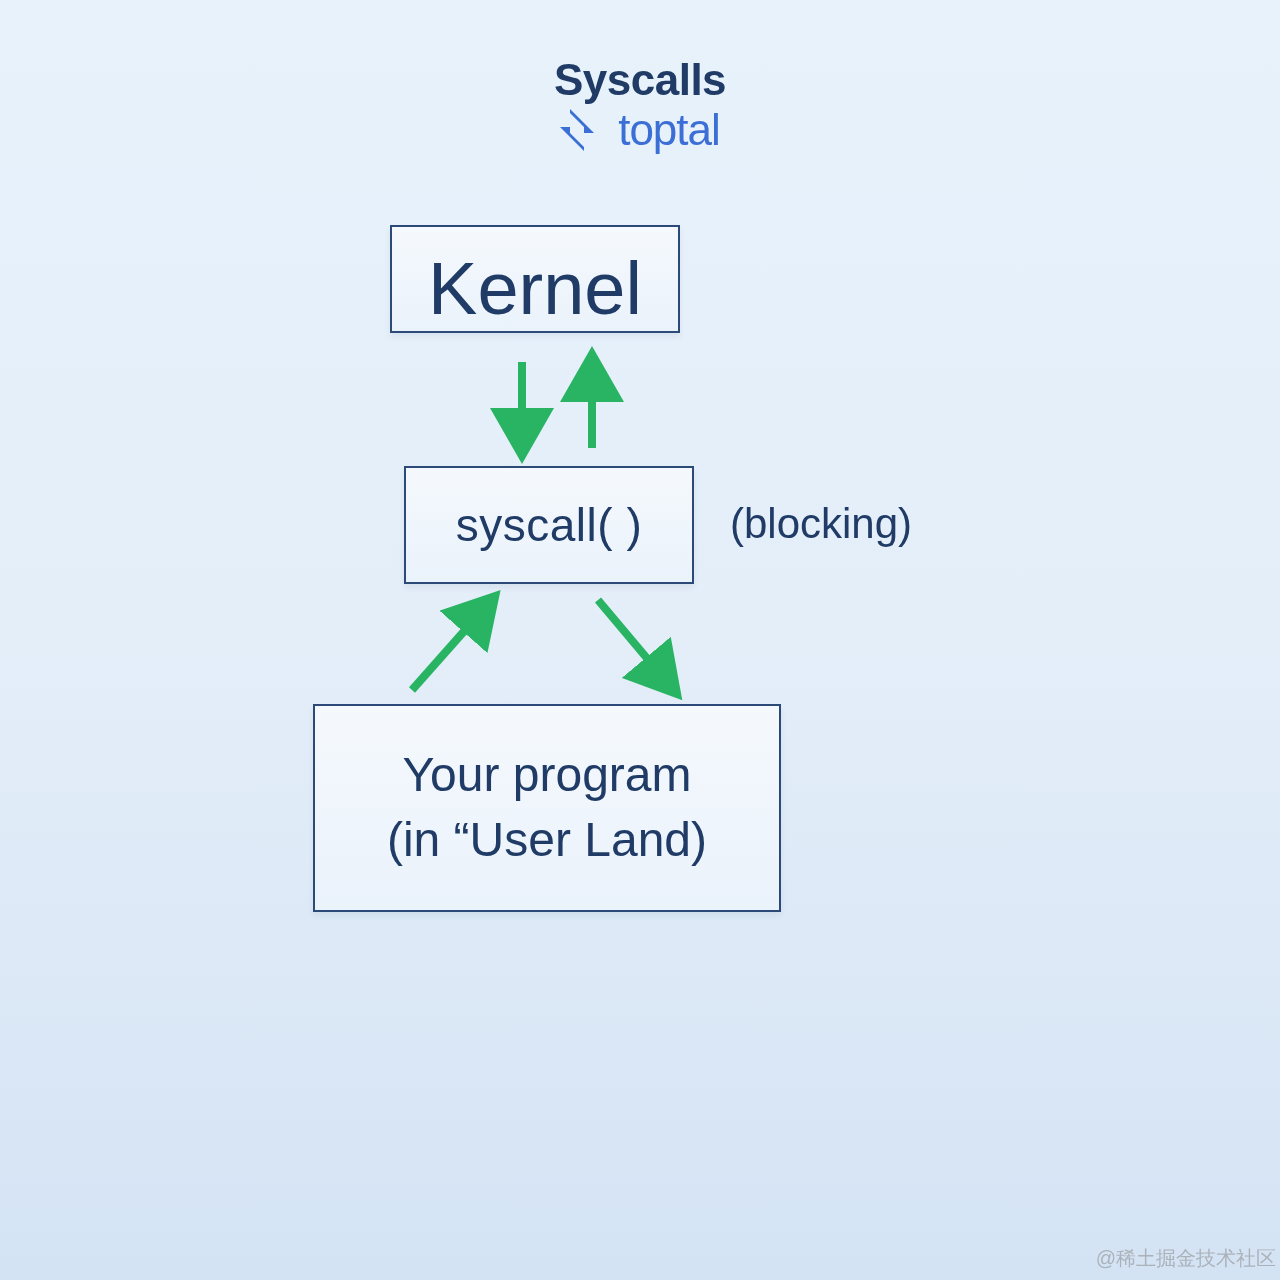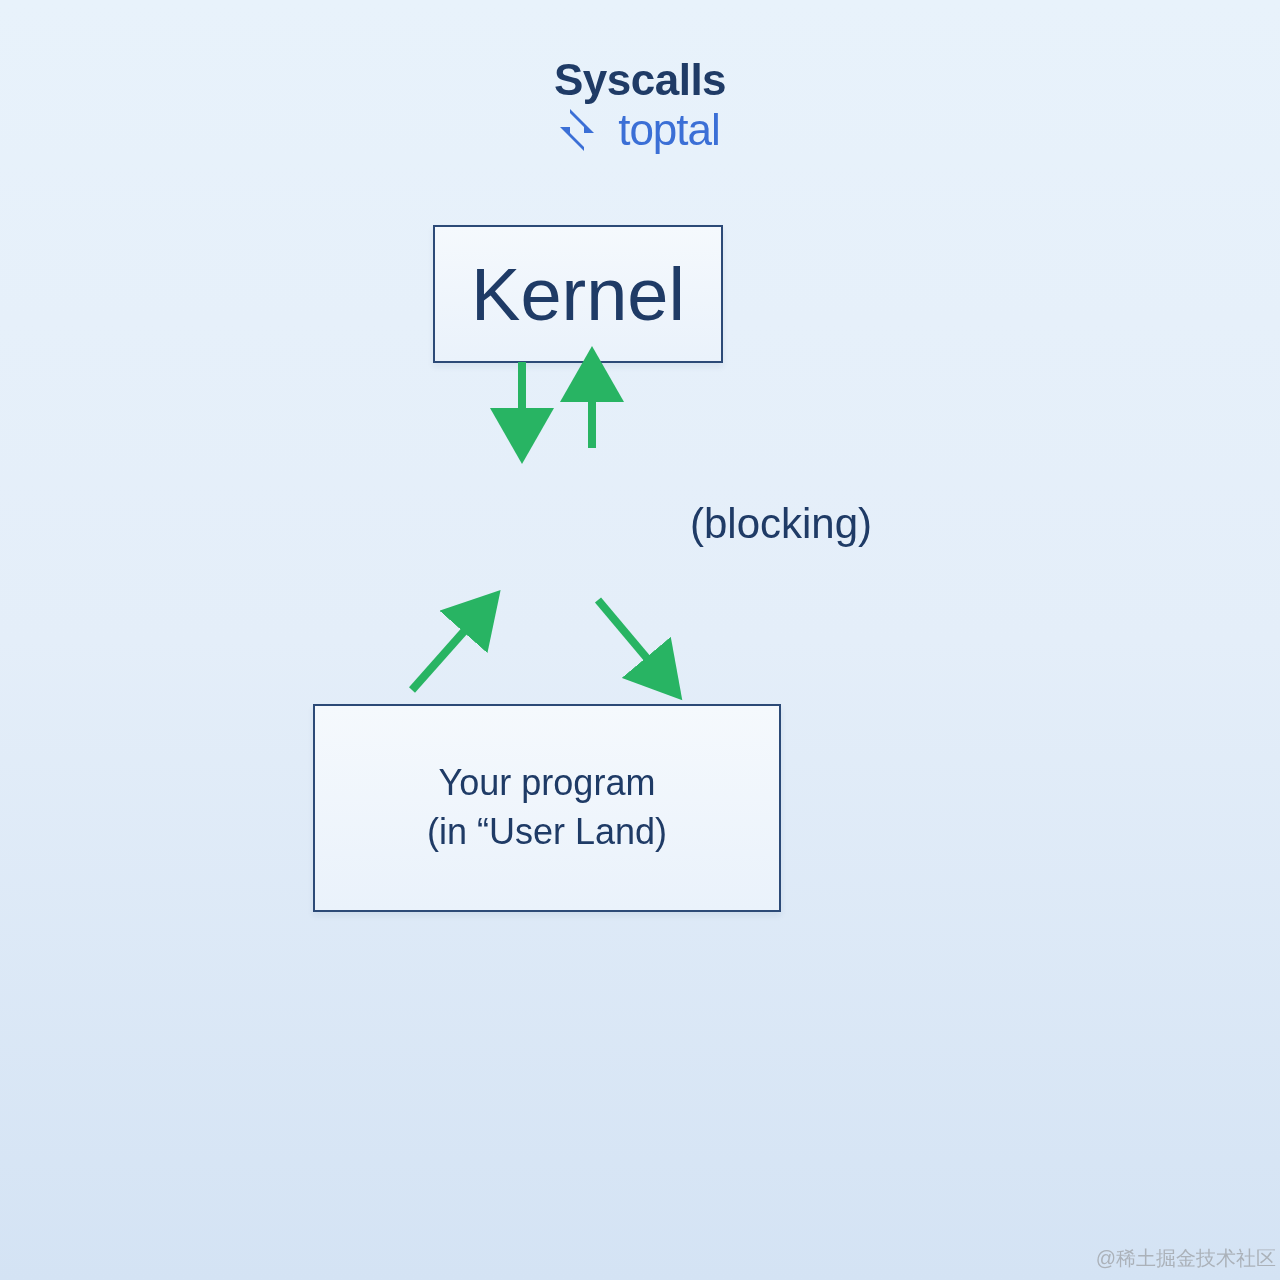--- a/index.html
+++ b/index.html
@@ -50,49 +50,50 @@
     border: 2px solid #2c4a77;
     background: linear-gradient(to bottom, #f5f9fd, #eaf2fb);
     display: flex;
     align-items: center;
     justify-content: center;
     text-align: center;
     color: #1f3b66;
     box-shadow: 0 4px 6px rgba(44,74,119,0.08);
   }
   .box-kernel {
-    left: 433px;
+    left: 390px;
     top: 225px;
     width: 290px;
-    height: 138px;
+    height: 108px;
     font-size: 74px;
     font-weight: 400;
+    align-items: flex-end;
   }
   .box-syscall {
     left: 404px;
     top: 466px;
     width: 290px;
     height: 118px;
     font-size: 46px;
     font-weight: 400;
     letter-spacing: 0.5px;
   }
   .box-program {
     left: 313px;
     top: 704px;
     width: 468px;
     height: 208px;
-    font-size: 36px;
+    font-size: 48px;
     font-weight: 400;
     line-height: 1.35;
     padding: 10px;
   }
   .annotation {
     position: absolute;
-    left: 690px;
+    left: 730px;
     top: 500px;
     font-size: 42px;
     color: #1f3b66;
   }
   .attribution {
     position: absolute;
     right: 4px;
     bottom: 8px;
     font-size: 20px;
     color: #8a8a8a;
@@ -120,20 +121,23 @@
     <span>toptal</span>
   </div>
 </div>
 
 <div class="diagram">
 
   <div class="box box-kernel">
     <span>Kernel</span>
   </div>
 
+  <div class="box box-syscall">
+    <span>syscall( )</span>
+  </div>
 
   <div class="annotation">(blocking)</div>
 
   <div class="box box-program">
     <span style="white-space:pre-line;">Your program
 (in “User Land)</span>
   </div>
 
   <svg class="arrows">
     <defs>

